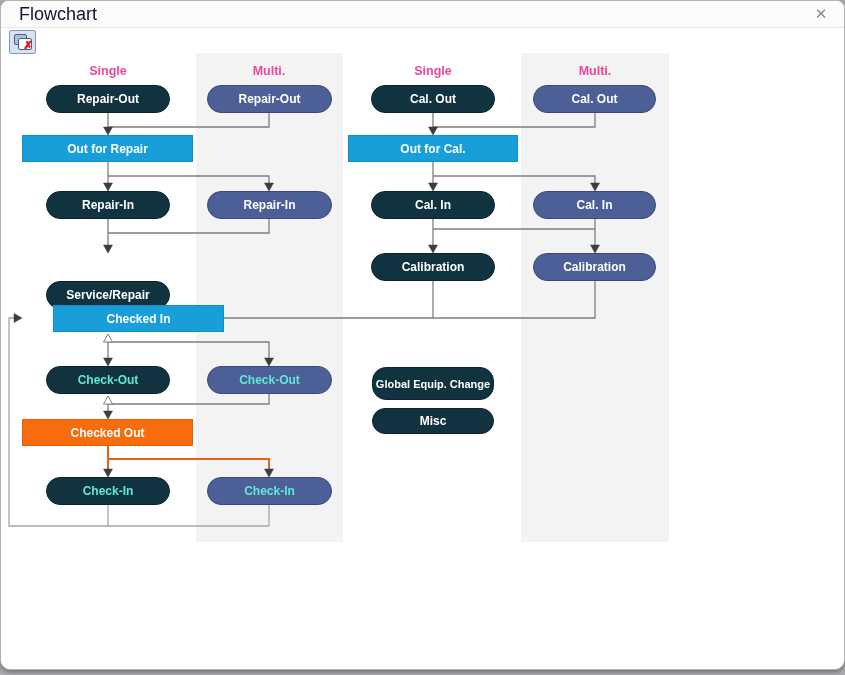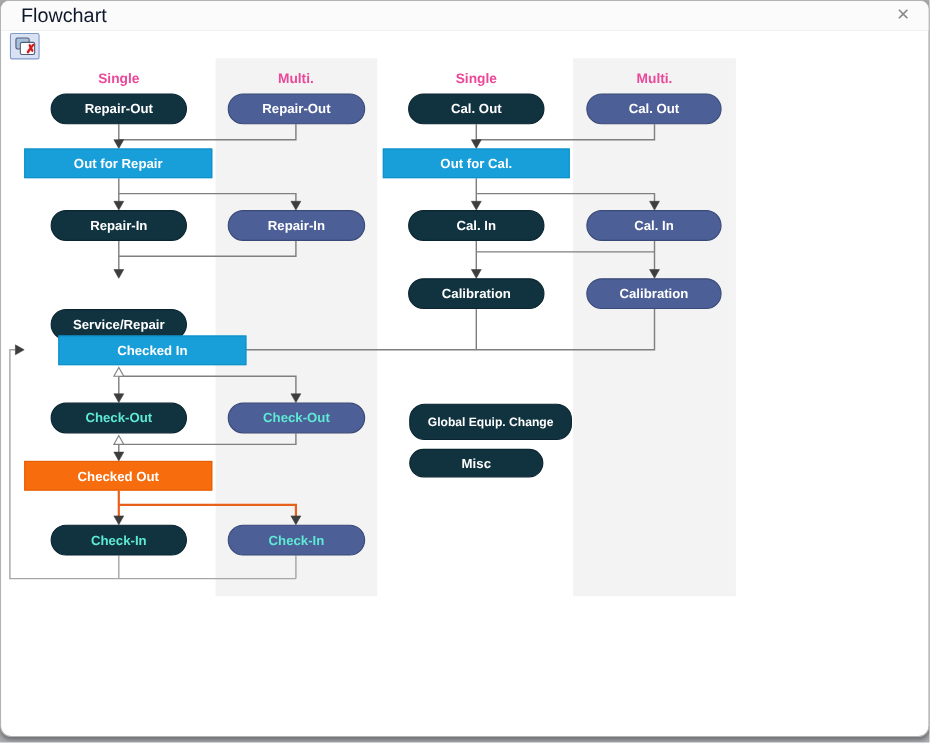--- a/index.html
+++ b/index.html
@@ -171,20 +171,20 @@
 
   <div class="node pill-slate txt-white" style="left:206px;top:84px;width:125px;height:28px;">Repair-Out</div>
   <div class="node pill-slate txt-white" style="left:206px;top:190px;width:125px;height:28px;">Repair-In</div>
   <div class="node pill-slate txt-orange" style="left:206px;top:365px;width:125px;height:28px;">Check-Out</div>
   <div class="node pill-slate txt-orange" style="left:206px;top:476px;width:125px;height:28px;">Check-In</div>
 
   <div class="node pill-dark txt-white" style="left:370px;top:84px;width:124px;height:28px;">Cal. Out</div>
   <div class="node rect-blue txt-white" style="left:347px;top:134px;width:170px;height:27px;">Out for Cal.</div>
   <div class="node pill-dark txt-white" style="left:370px;top:190px;width:124px;height:28px;">Cal. In</div>
   <div class="node pill-dark txt-white" style="left:370px;top:252px;width:124px;height:28px;">Calibration</div>
-  <div class="node pill-dark txt-white small" style="left:371px;top:366px;width:148px;height:33px;">Global Equip. Change</div>
+  <div class="node pill-dark txt-white small" style="left:371px;top:366px;width:122px;height:33px;">Global Equip. Change</div>
   <div class="node pill-dark txt-white" style="left:371px;top:407px;width:122px;height:26px;">Misc</div>
 
   <div class="node pill-slate txt-white" style="left:532px;top:84px;width:123px;height:28px;">Cal. Out</div>
   <div class="node pill-slate txt-white" style="left:532px;top:190px;width:123px;height:28px;">Cal. In</div>
   <div class="node pill-slate txt-white" style="left:532px;top:252px;width:123px;height:28px;">Calibration</div>
 
 </div>
 
 </body></html>

